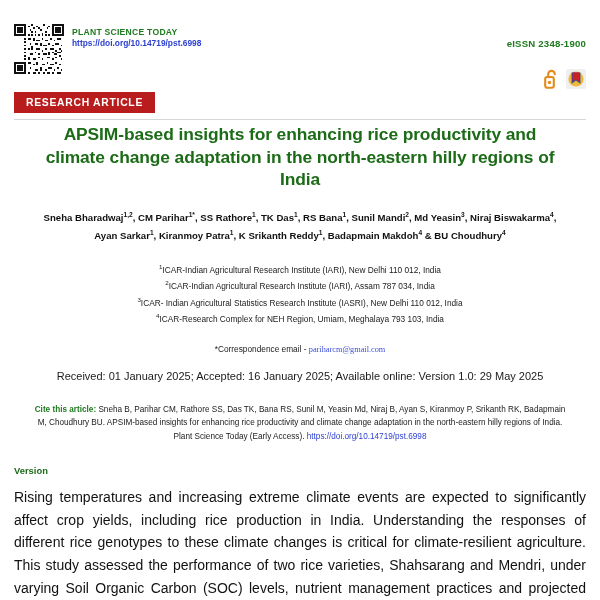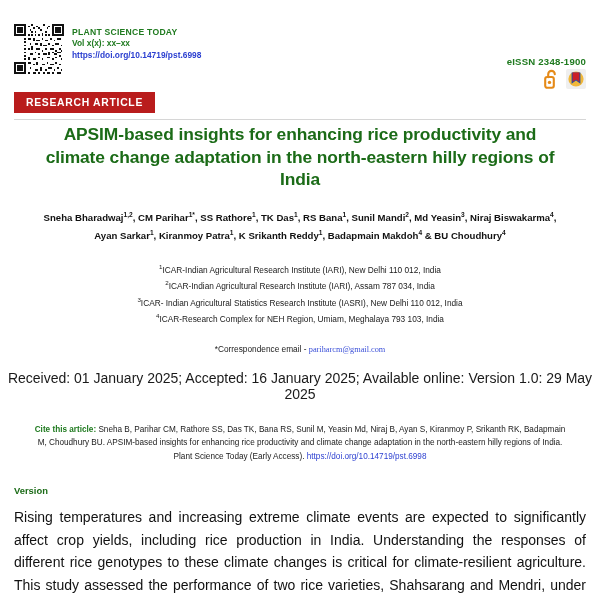--- a/index.html
+++ b/index.html
@@ -62,21 +62,21 @@
   }
   .journal-doi {
     font-size: 8.4px;
     font-weight: bold;
     color: #2b3fd0;
   }
 
   .eissn {
     position: absolute;
     right: 14px;
-    top: 56px;
+    top: 38px;
     font-size: 9.6px;
     font-weight: bold;
     color: #1f7a1f;
     letter-spacing: 0.2px;
   }
   .oa-icons {
     position: absolute;
     right: 14px;
     top: 68px;
     display: flex;
@@ -142,21 +142,21 @@
     margin: 17px 0 0 0;
     text-align: center;
     font-size: 8.3px;
     color: #1a1a1a;
   }
   .correspondence .email { color: #3a4fd8; font-family: Liberation Serif, serif; }
 
   .dates {
     margin: 16px 0 0 0;
     text-align: center;
-    font-size: 14px;
+    font-size: 11px;
     color: #1a1a1a;
   }
 
   
   .citation {
     margin: 21px 32px 0 32px;
     text-align: center;
     font-size: 8.2px;
     line-height: 1.62;
     color: #1a1a1a;
@@ -311,21 +311,20 @@
             <rect x="22" y="16" width="1" height="1"></rect>
               <rect x="26" y="18" width="1" height="1"></rect>
             <rect x="24" y="17" width="1" height="1"></rect>
               <rect x="27" y="15" width="1" height="1"></rect>
           </g>
         </svg>
       </div>
 
       <div class="journal-block">
         <div class="journal-name">PLANT SCIENCE TODAY</div>
-        <div class="journal-vol">Vol x(x): xx–xx</div>
         <div class="journal-doi">https://doi.org/10.14719/pst.6998</div>
       </div>
     </div>
 
     <div class="eissn">eISSN 2348-1900</div>
 
     <div class="oa-icons">
       <span class="oa-lock">
         <svg width="17" height="22" viewBox="0 0 17 22">
           <path d="M5.2 9.2 V6.2 a3.3 3.3 0 0 1 6.6 0" fill="none" stroke="#e58a18" stroke-width="2.1" stroke-linecap="round"></path>

